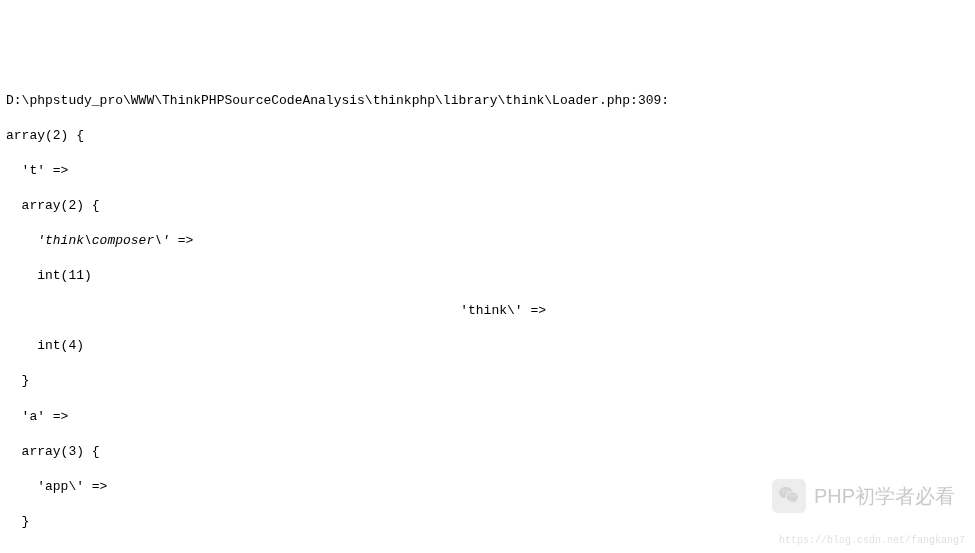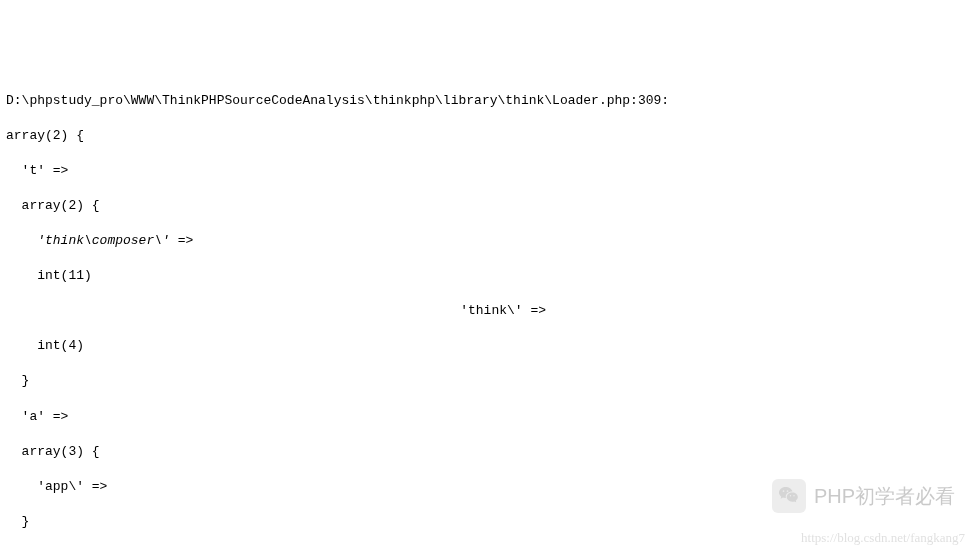--- a/index.html
+++ b/index.html
@@ -46,22 +46,22 @@
     }
     .watermark-icon svg {
       width: 24px;
       height: 24px;
       fill: #888;
     }
     .url-watermark {
       position: absolute;
       right: 10px;
       bottom: 6px;
-      font-family: Liberation Serif, serif;
-      font-size: 13px;
+      font-family: Liberation Mono, monospace;
+      font-size: 10px;
       color: #ccc;
       opacity: 0.6;
     }
   </style>
 </head>
 <body>
 
 
 
 <div class="dump-output">

